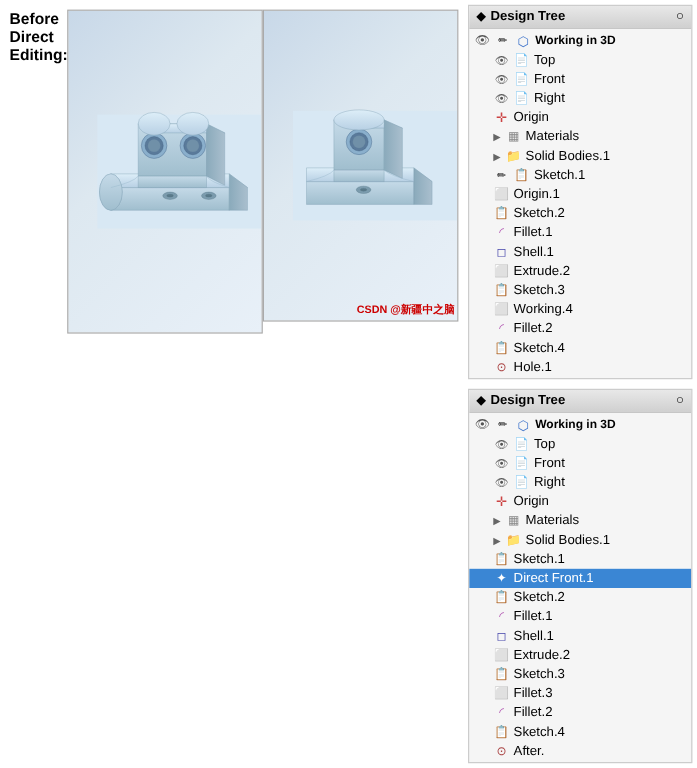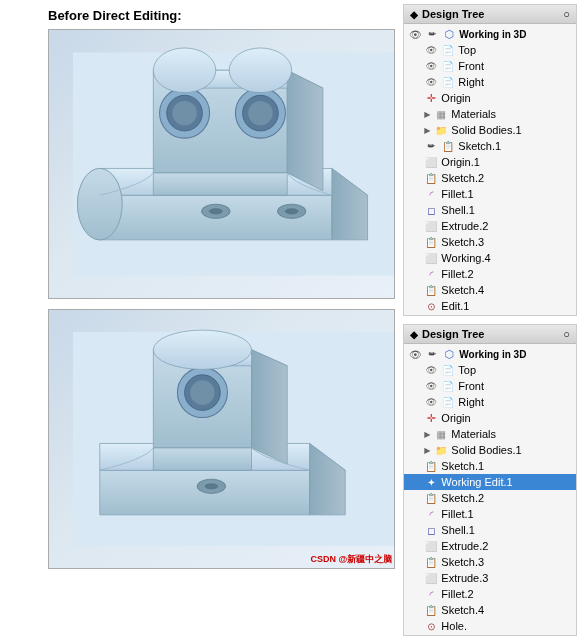--- a/index.html
+++ b/index.html
@@ -15,23 +15,22 @@
     .main-container {
       display: flex;
       width: 581px;
       height: 640px;
       background: #fff;
     }
 
     .left-panel {
       width: 390px;
       display: flex;
-      flex-direction: column;
+      flex-direction: row;
       padding: 8px 8px 0 8px;
-      margin-left: 40px;
     }
 
     .section-label {
       font-weight: bold;
       font-size: 13px;
       margin-bottom: 6px;
       color: #000;
     }
 
     .cad-view {
@@ -366,21 +365,21 @@
         <div class="tree-item tree-indent-1">
           <span class="tree-icon" style="color:#aa44aa;font-size:10px;">◜</span>
           <span>Fillet.2</span>
         </div>
         <div class="tree-item tree-indent-1">
           <span class="tree-icon" style="color:#cc6600;font-size:10px;">📋</span>
           <span>Sketch.4</span>
         </div>
         <div class="tree-item tree-indent-1">
           <span class="tree-icon" style="color:#aa4444;font-size:10px;">⊙</span>
-          <span>Edit.1</span>
+          <span>Hole.1</span>
         </div>
         <div class="tree-item tree-indent-1">
           <span class="tree-icon" style="color:#888844;font-size:10px;">⊛</span>
 
         </div>
       </div>
     </div>
 
     <div class="design-tree-panel" style="height: 308px;">
       <div class="design-tree-header">
@@ -427,21 +426,21 @@
           <span class="tree-icon" style="color:#d4a017;font-size:10px;">📁</span>
           <span>Solid Bodies.1</span>
         </div>
         <div class="tree-item tree-indent-1">
           <span class="tree-icon" style="color:#cc6600;font-size:10px;">📋</span>
           <span>Sketch.1</span>
         </div>
 
         <div class="tree-item tree-indent-1 selected">
           <span class="tree-icon" style="color:#fff;font-size:10px;">✦</span>
-          <span>Working Edit.1</span>
+          <span>Direct Front.1</span>
         </div>
         <div class="tree-item tree-indent-1">
           <span class="tree-icon" style="color:#cc6600;font-size:10px;">📋</span>
           <span>Sketch.2</span>
         </div>
         <div class="tree-item tree-indent-1">
           <span class="tree-icon" style="color:#aa44aa;font-size:10px;">◜</span>
           <span>Fillet.1</span>
         </div>
         <div class="tree-item tree-indent-1">
@@ -451,32 +450,32 @@
         <div class="tree-item tree-indent-1">
           <span class="tree-icon" style="color:#44aa44;font-size:10px;">⬜</span>
           <span>Extrude.2</span>
         </div>
         <div class="tree-item tree-indent-1">
           <span class="tree-icon" style="color:#cc6600;font-size:10px;">📋</span>
           <span>Sketch.3</span>
         </div>
         <div class="tree-item tree-indent-1">
           <span class="tree-icon" style="color:#44aa44;font-size:10px;">⬜</span>
-          <span>Extrude.3</span>
+          <span>Fillet.3</span>
         </div>
         <div class="tree-item tree-indent-1">
           <span class="tree-icon" style="color:#aa44aa;font-size:10px;">◜</span>
           <span>Fillet.2</span>
         </div>
         <div class="tree-item tree-indent-1">
           <span class="tree-icon" style="color:#cc6600;font-size:10px;">📋</span>
           <span>Sketch.4</span>
         </div>
         <div class="tree-item tree-indent-1">
           <span class="tree-icon" style="color:#aa4444;font-size:10px;">⊙</span>
-          <span>Hole.</span>
+          <span>After.</span>
         </div>
       </div>
     </div>
 
   </div>
 
 </div>
 
 </body></html>

